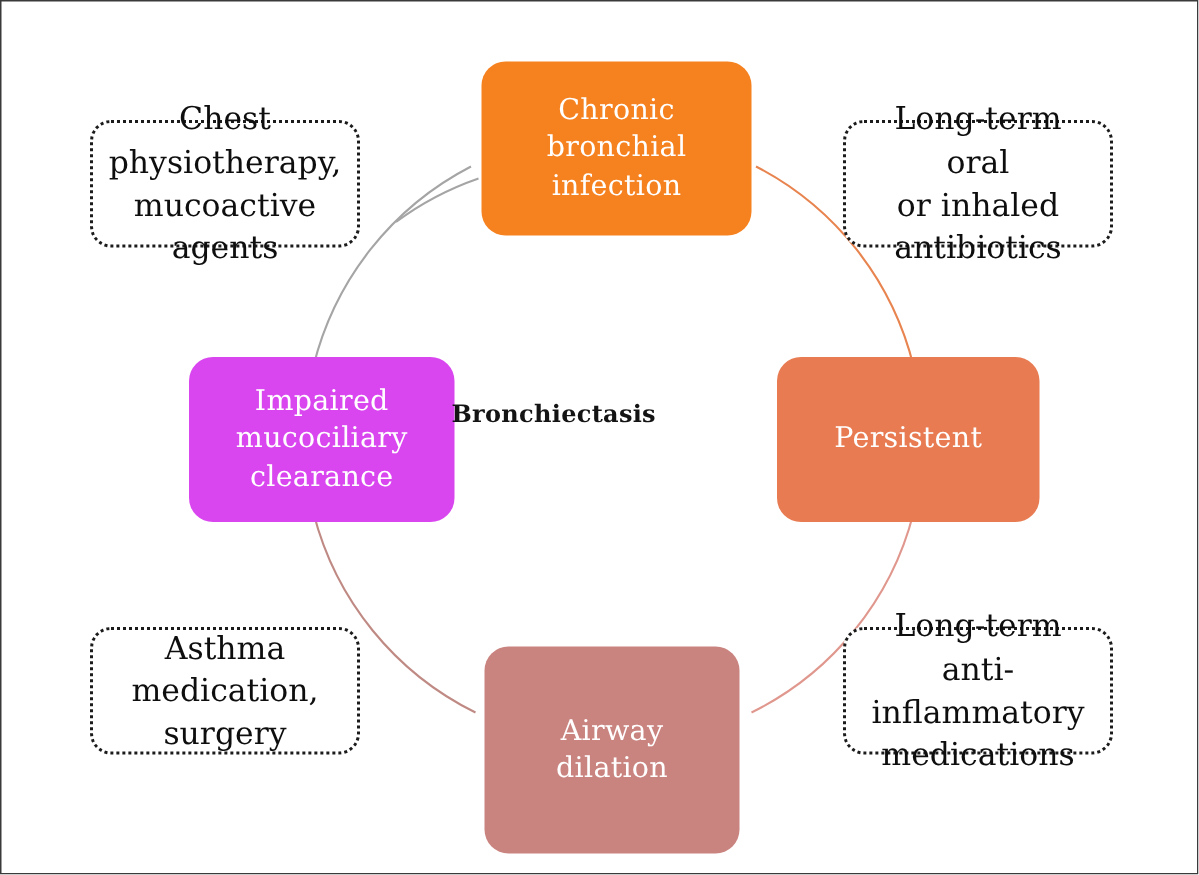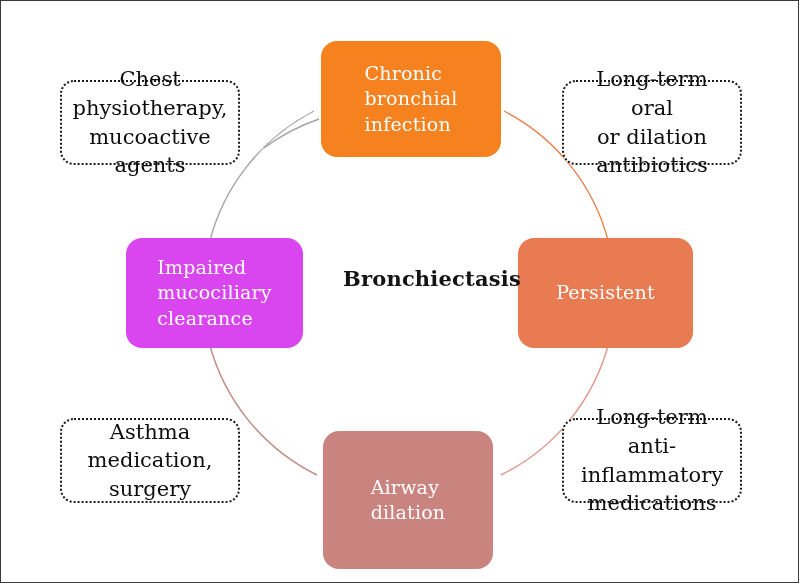--- a/index.html
+++ b/index.html
@@ -25,21 +25,21 @@
     height: 583px;
   }
 
   
   .stage {
     position: absolute;
     border-radius: 16px;
     display: flex;
     align-items: center;
     justify-content: center;
-    text-align: left;
+    text-align: center;
     color: #ffffff;
     font-size: 19px;
     line-height: 1.33;
     letter-spacing: 0.2px;
     box-sizing: border-box;
     padding: 6px 10px;
   }
   .stage-top {
     left: 320px; top: 40px;
     width: 180px; height: 116px;
@@ -60,22 +60,22 @@
     width: 177px; height: 110px;
     background: #a5a5a5;
   }
 
   
   .center-label {
     position: absolute;
     left: 300px;
     top: 265px;
     width: 220px;
-    text-align: right;
-    font-size: 21px;
+    text-align: left;
+    font-size: 16px;
     font-weight: bold;
     color: #141414;
     letter-spacing: 0.2px;
   }
 
   
   .callout {
     position: absolute;
     border: 2px dotted #1b1b1b;
     border-radius: 14px;
@@ -147,21 +147,21 @@
     <div>
       <span>Chest</span><br>
       <span>physiotherapy,</span><br>
       <span>mucoactive agents</span>
     </div>
   </div>
 
   <div class="callout callout-tr">
     <div>
       <span>Long-term oral</span><br>
-      <span>or dilation</span><br>
+      <span>or inhaled</span><br>
       <span>antibiotics</span>
     </div>
   </div>
 
   <div class="callout callout-bl">
     <div>
       <span>Asthma</span><br>
       <span>medication,</span><br>
       <span>surgery</span>
     </div>

